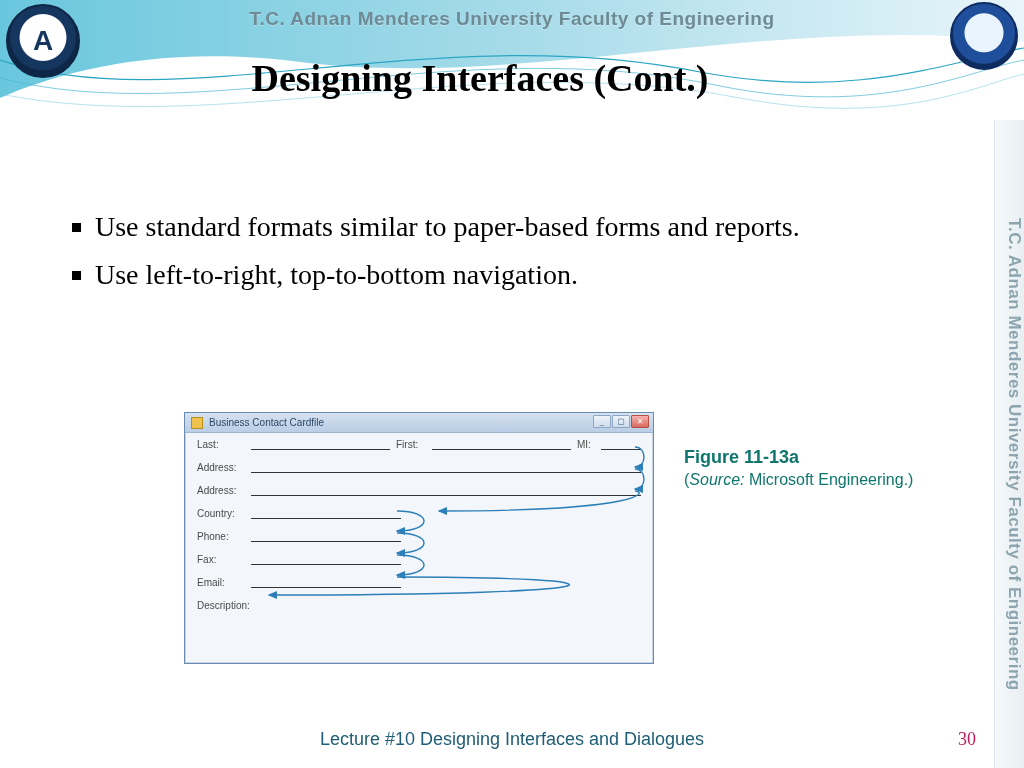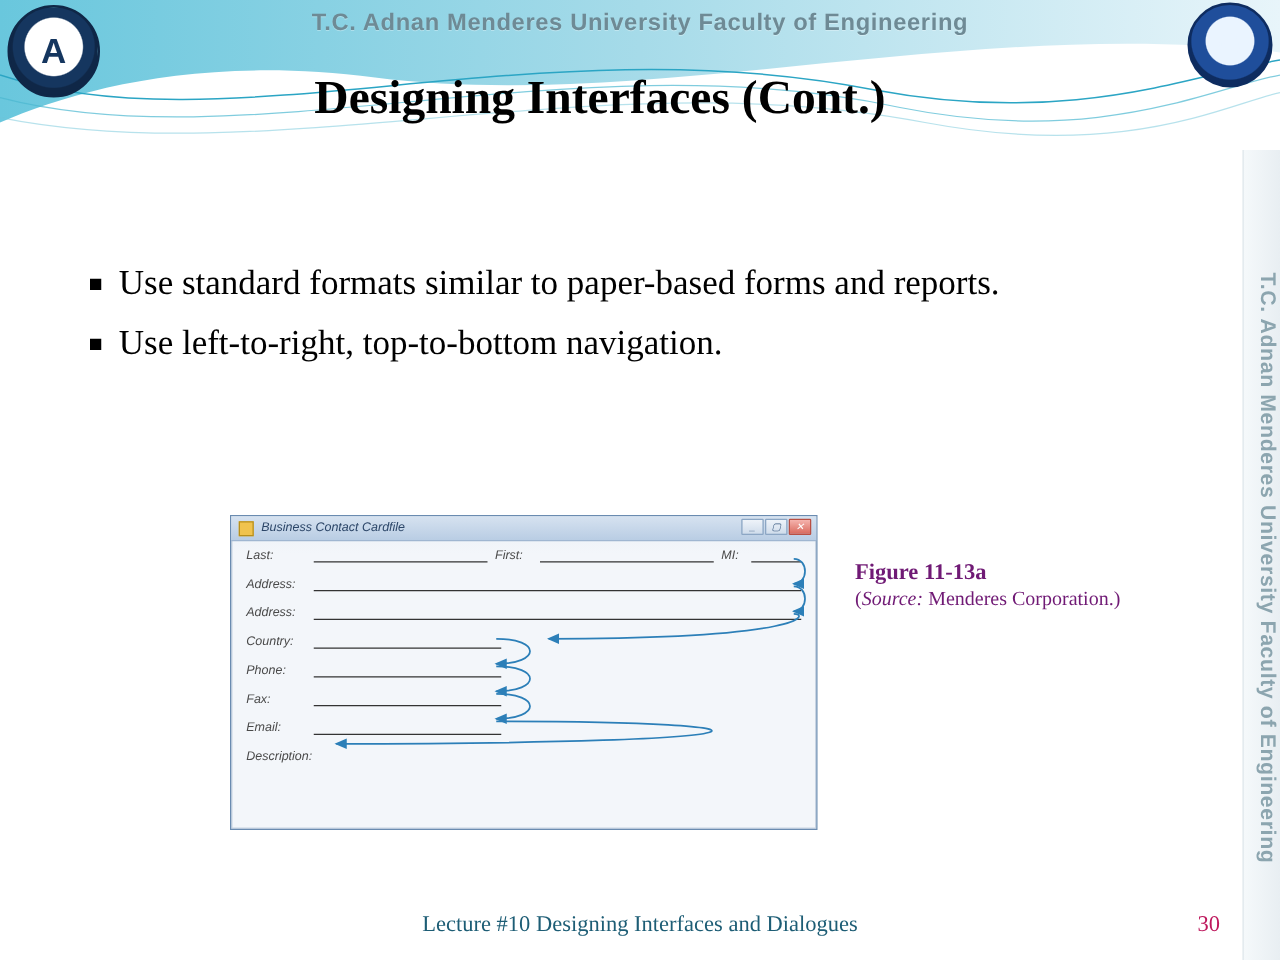--- a/index.html
+++ b/index.html
@@ -92,21 +92,20 @@
     top: 412px;
     left: 184px;
     width: 470px;
     height: 252px;
     border: 1px solid #6a8bb0;
     background: linear-gradient(#eaf0f7, #f3f6fa 12%, #f3f6fa);
     font-family: 'Segoe UI', Arial, sans-serif;
     font-size: 10px;
     color: #333;
     box-shadow: 0 0 0 1px #c8d4e2 inset;
-    font-style: italic;
   }
   .window-titlebar {
     height: 20px;
     background: linear-gradient(#d6e2f0, #b9cde4);
     border-bottom: 1px solid #9fb6d1;
     display: flex;
     align-items: center;
     padding: 0 6px;
     font-size: 10px;
     color: #2c4668;
@@ -158,37 +157,37 @@
     position: absolute;
     top: 0; left: 0;
     width: 470px; height: 252px;
     pointer-events: none;
   }
   .figure-caption {
     position: absolute;
     top: 445px;
     left: 684px;
     width: 290px;
-    font-family: Liberation Serif, serif;
+    font-family: Liberation Sans, sans-serif;
     font-size: 18px;
     line-height: 1.35;
-    color: #701a75;
+    color: #0f766e;
   }
   .figure-caption .fig-title { font-weight: bold; }
   .figure-caption .fig-source {
     font-size: 16px;
   }
   .figure-caption .fig-source .src-label { font-style: italic; }
   .footer-center {
     position: absolute;
     bottom: 18px;
     left: 0;
     width: 1024px;
     text-align: center;
-    font-family: Liberation Serif, serif;
+    font-family: Liberation Sans, sans-serif;
     font-size: 18px;
     color: #1d5d75;
   }
   .footer-page {
     position: absolute;
     bottom: 18px;
     right: 48px;
     font-family: 'Times New Roman', serif;
     font-size: 18px;
     color: #be185d;
@@ -321,18 +320,18 @@
       <path d="M212,120 C248,120 248,140 212,140"></path>
       <path d="M212,142 C248,142 248,162 212,162"></path>
       <path d="M212,164 C460,164 460,182 84,182"></path>
     </g>
   </svg>
 </div>
 
 <div class="figure-caption">
   <div class="fig-title">Figure 11-13a</div>
   <div class="fig-source">
-    (<span class="src-label">Source:</span><span> Menderes Corporation.)</span>
+    (<span class="src-label">Source:</span><span> Microsoft Engineering.)</span>
   </div>
 </div>
 
 <div class="footer-center">Lecture #10 Designing Interfaces and Dialogues</div>
 <div class="footer-page">30</div>
 
 </body></html>

